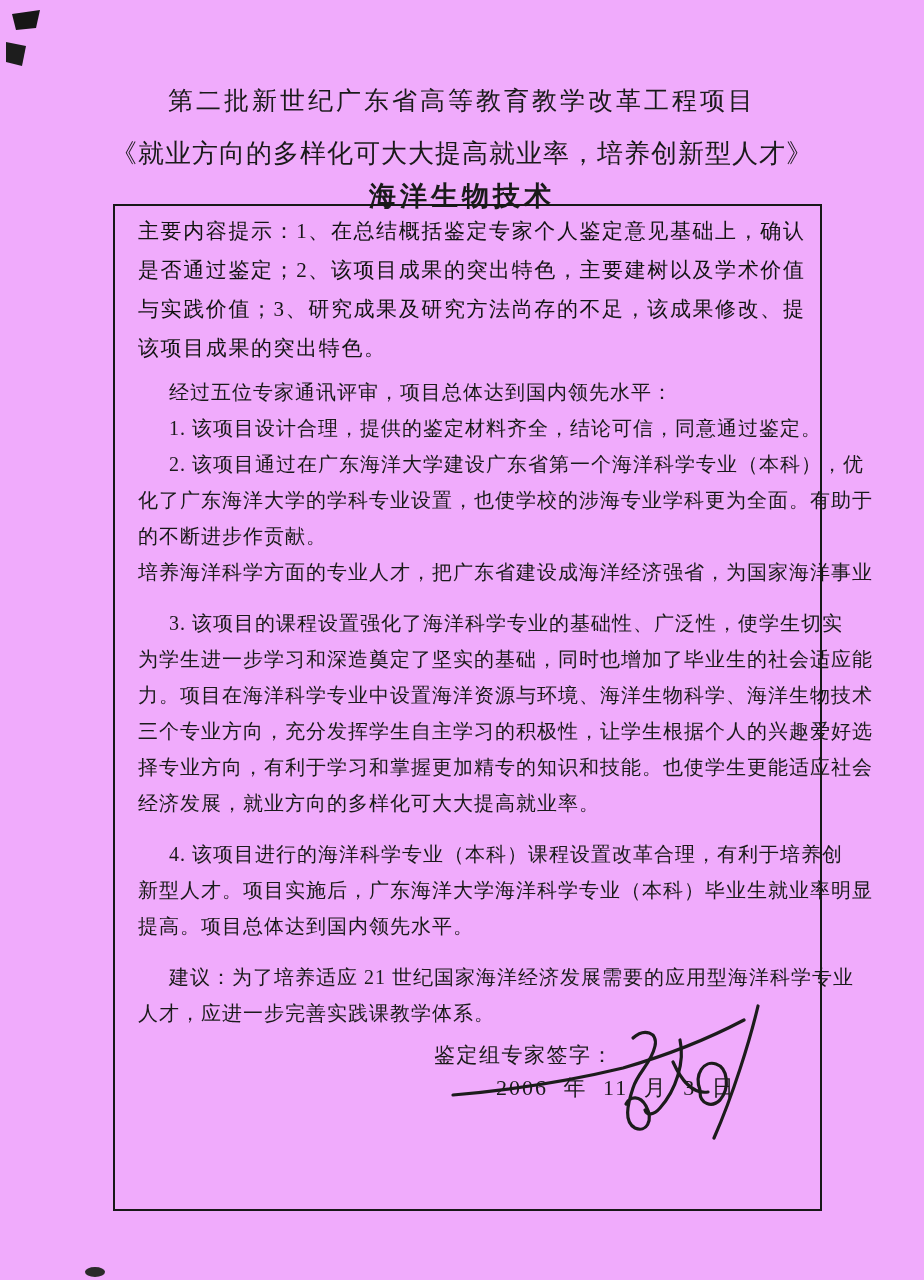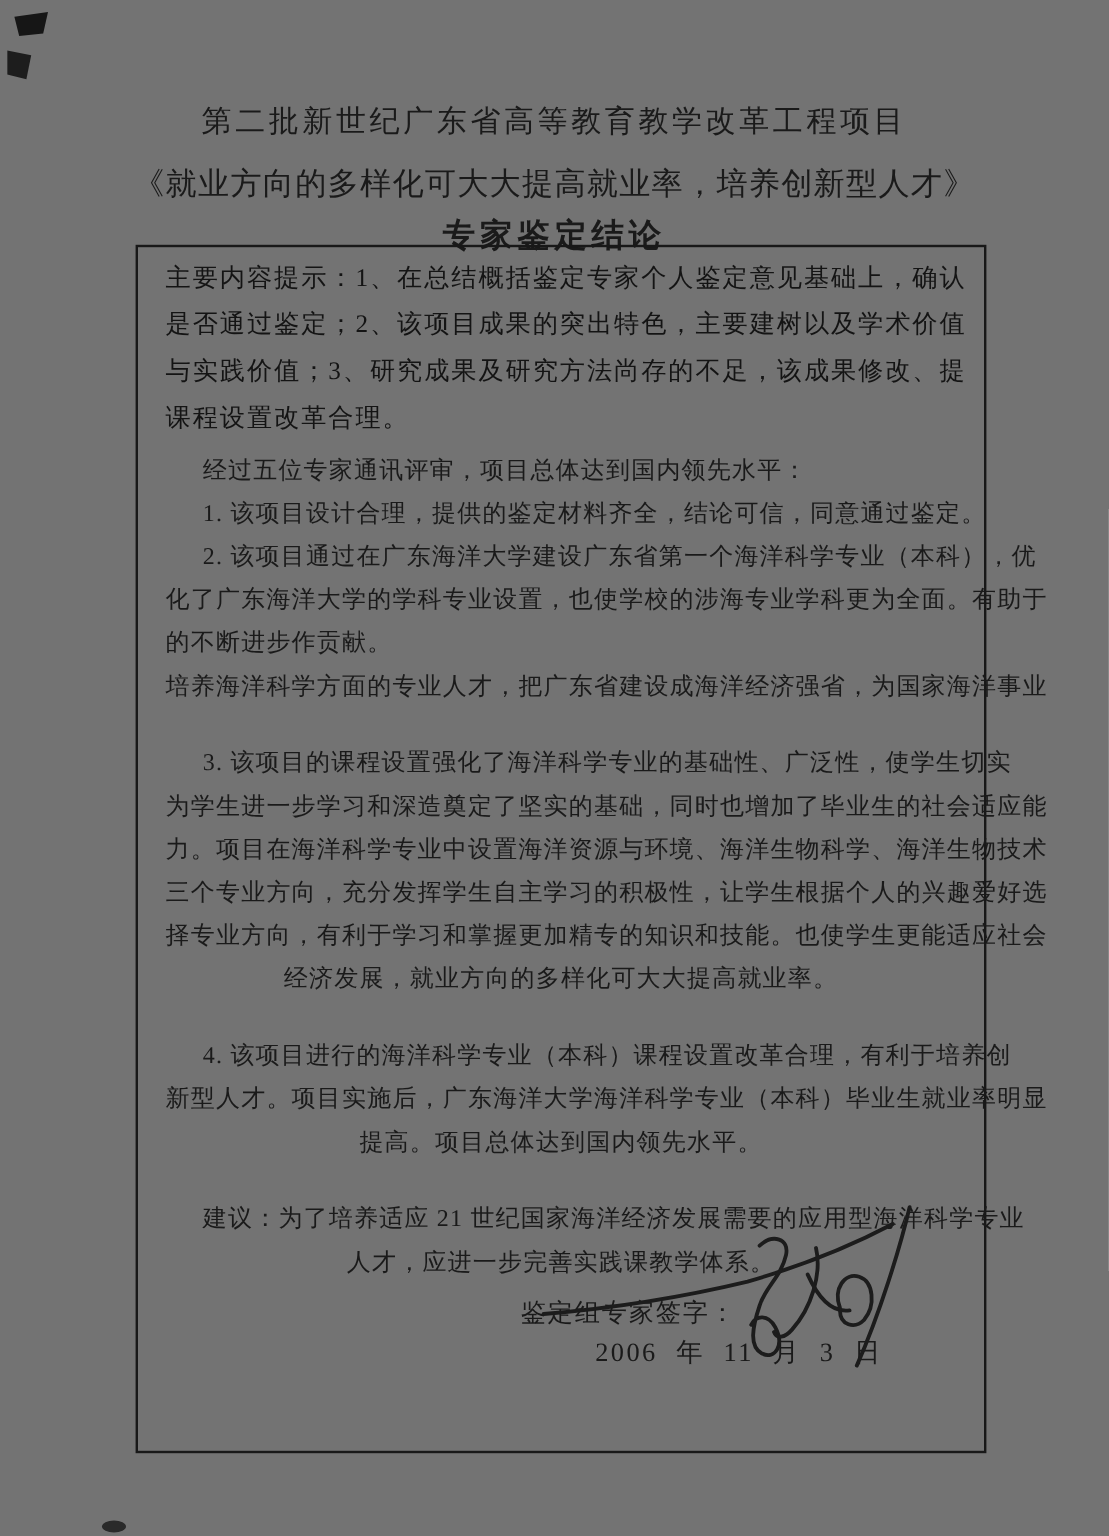--- a/index.html
+++ b/index.html
@@ -1,19 +1,19 @@
 <!DOCTYPE html>
 <html><head>
 <meta charset="utf-8">
 <style>
   html,body{margin:0;padding:0;}
   .page{
     position:relative;
     width:924px;height:1280px;
-    background:#737373;
+    background:#f0abfc;
     font-family:"Liberation Serif","DejaVu Serif",serif;
     color:#1a1a1a;
     overflow:hidden;
   }
   
   .scan-mark{position:absolute;}
   
   .title{
     position:absolute;left:0;width:100%;
     text-align:center;white-space:nowrap;
@@ -29,21 +29,21 @@
     border:2px solid #181818;
     box-sizing:border-box;
     padding:6px 23px;
   }
   .summary-block{
     font-size:21px;line-height:39px;letter-spacing:1.6px;
     color:#141414;
   }
   .s-line{white-space:nowrap;}
   .body-block{margin-top:6px;font-size:20px;line-height:36px;letter-spacing:1px;}
-  .para.gap{margin-top:28px;text-align:center;}
+  .para.gap{margin-top:15px;}
   .b-line{white-space:nowrap;}
   .b-line.indent{padding-left:31px;}
   .sign-row{
     margin-top:10px;
     padding-left:296px;
     font-size:21px;letter-spacing:1.5px;
     height:32px;
   }
   .date-line{
     padding-left:358px;
@@ -64,28 +64,28 @@
   <svg class="scan-mark" style="left:6px;top:6px;" width="46" height="68" viewBox="0 0 46 68">
     <polygon points="6,8 34,4 30,22 10,24" fill="#161616"></polygon>
     <polygon points="0,36 20,40 16,60 0,56" fill="#1d1d1d"></polygon>
   </svg>
   <svg class="scan-mark" style="left:84px;top:1266px;" width="22" height="12" viewBox="0 0 22 12">
     <ellipse cx="11" cy="6" rx="10" ry="5" fill="#2a2a2a"></ellipse>
   </svg>
 
   <div class="title title-1">第二批新世纪广东省高等教育教学改革工程项目</div>
   <div class="title title-2">《就业方向的多样化可大大提高就业率，培养创新型人才》</div>
-  <div class="title title-3">专家鉴定结论</div>
+  <div class="title title-3">海洋生物技术</div>
 
   <div class="box">
     <div class="summary-block" id="summary-block">
         <div class="s-line">主要内容提示：1、在总结概括鉴定专家个人鉴定意见基础上，确认</div>
         <div class="s-line">是否通过鉴定；2、该项目成果的突出特色，主要建树以及学术价值</div>
         <div class="s-line">与实践价值；3、研究成果及研究方法尚存的不足，该成果修改、提</div>
-        <div class="s-line">课程设置改革合理。</div>
+        <div class="s-line">该项目成果的突出特色。</div>
       </div>
     <div class="body-block" id="body-block">
         <div class="para">
           <div class="b-line indent">经过五位专家通讯评审，项目总体达到国内领先水平：</div>
         </div>
         <div class="para">
           <div class="b-line indent">1. 该项目设计合理，提供的鉴定材料齐全，结论可信，同意通过鉴定。</div>
         </div>
         <div class="para">
           <div class="b-line indent">2. 该项目通过在广东海洋大学建设广东省第一个海洋科学专业（本科），优</div>

